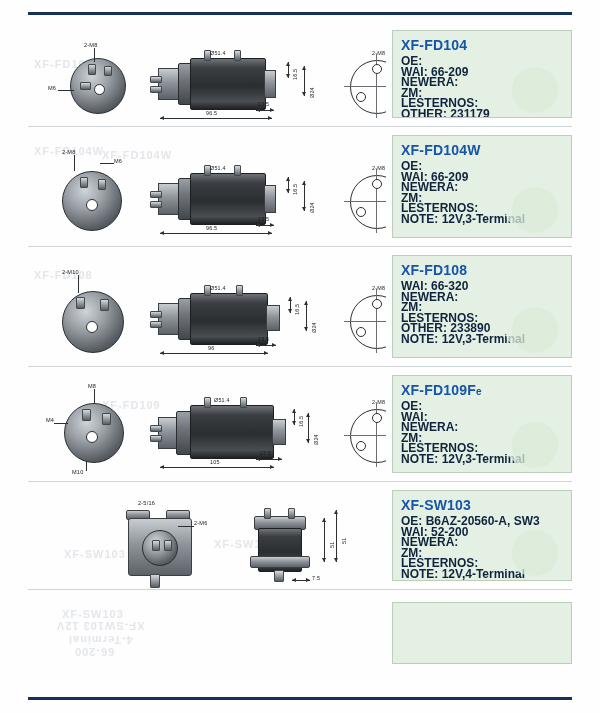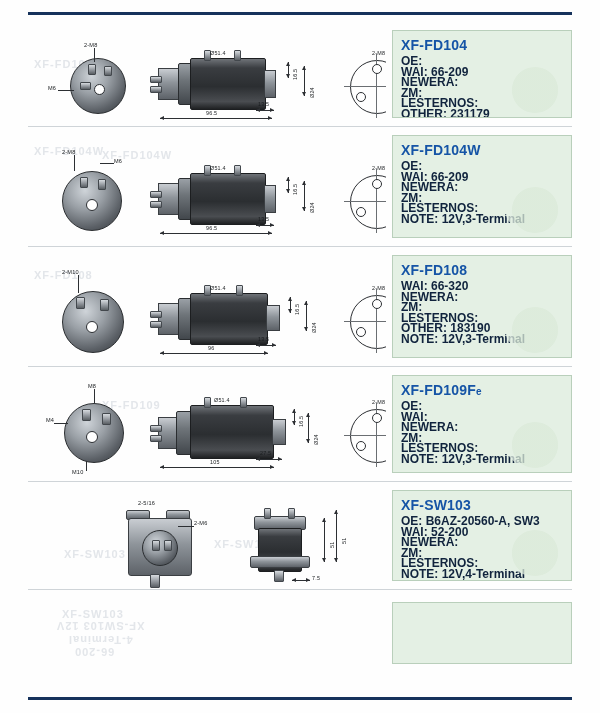--- a/index.html
+++ b/index.html
@@ -326,21 +326,21 @@
 
       </div>
 
       <div class="info">
         <div class="wm"></div>
         <div class="code">XF-FD108</div>
         <div class="line">WAI: 66-320</div>
         <div class="line">NEWERA:</div>
         <div class="line">ZM:</div>
         <div class="line">LESTERNOS:</div>
-        <div class="line">OTHER: 183190</div>
+        <div class="line">OTHER: 233890</div>
         <div class="line">NOTE: 12V,3-Terminal</div>
       </div>
     </div>
 
     <div class="row" style="height:115px;">
       <div class="diagram">
         <span class="ghost" style="left:74px;top:32px;">XF-FD109</span>
 
         <div class="disc" style="left:36px;top:36px;width:58px;height:58px;"></div>
         <div class="stud" style="left:54px;top:42px;width:7px;height:10px;"></div>

